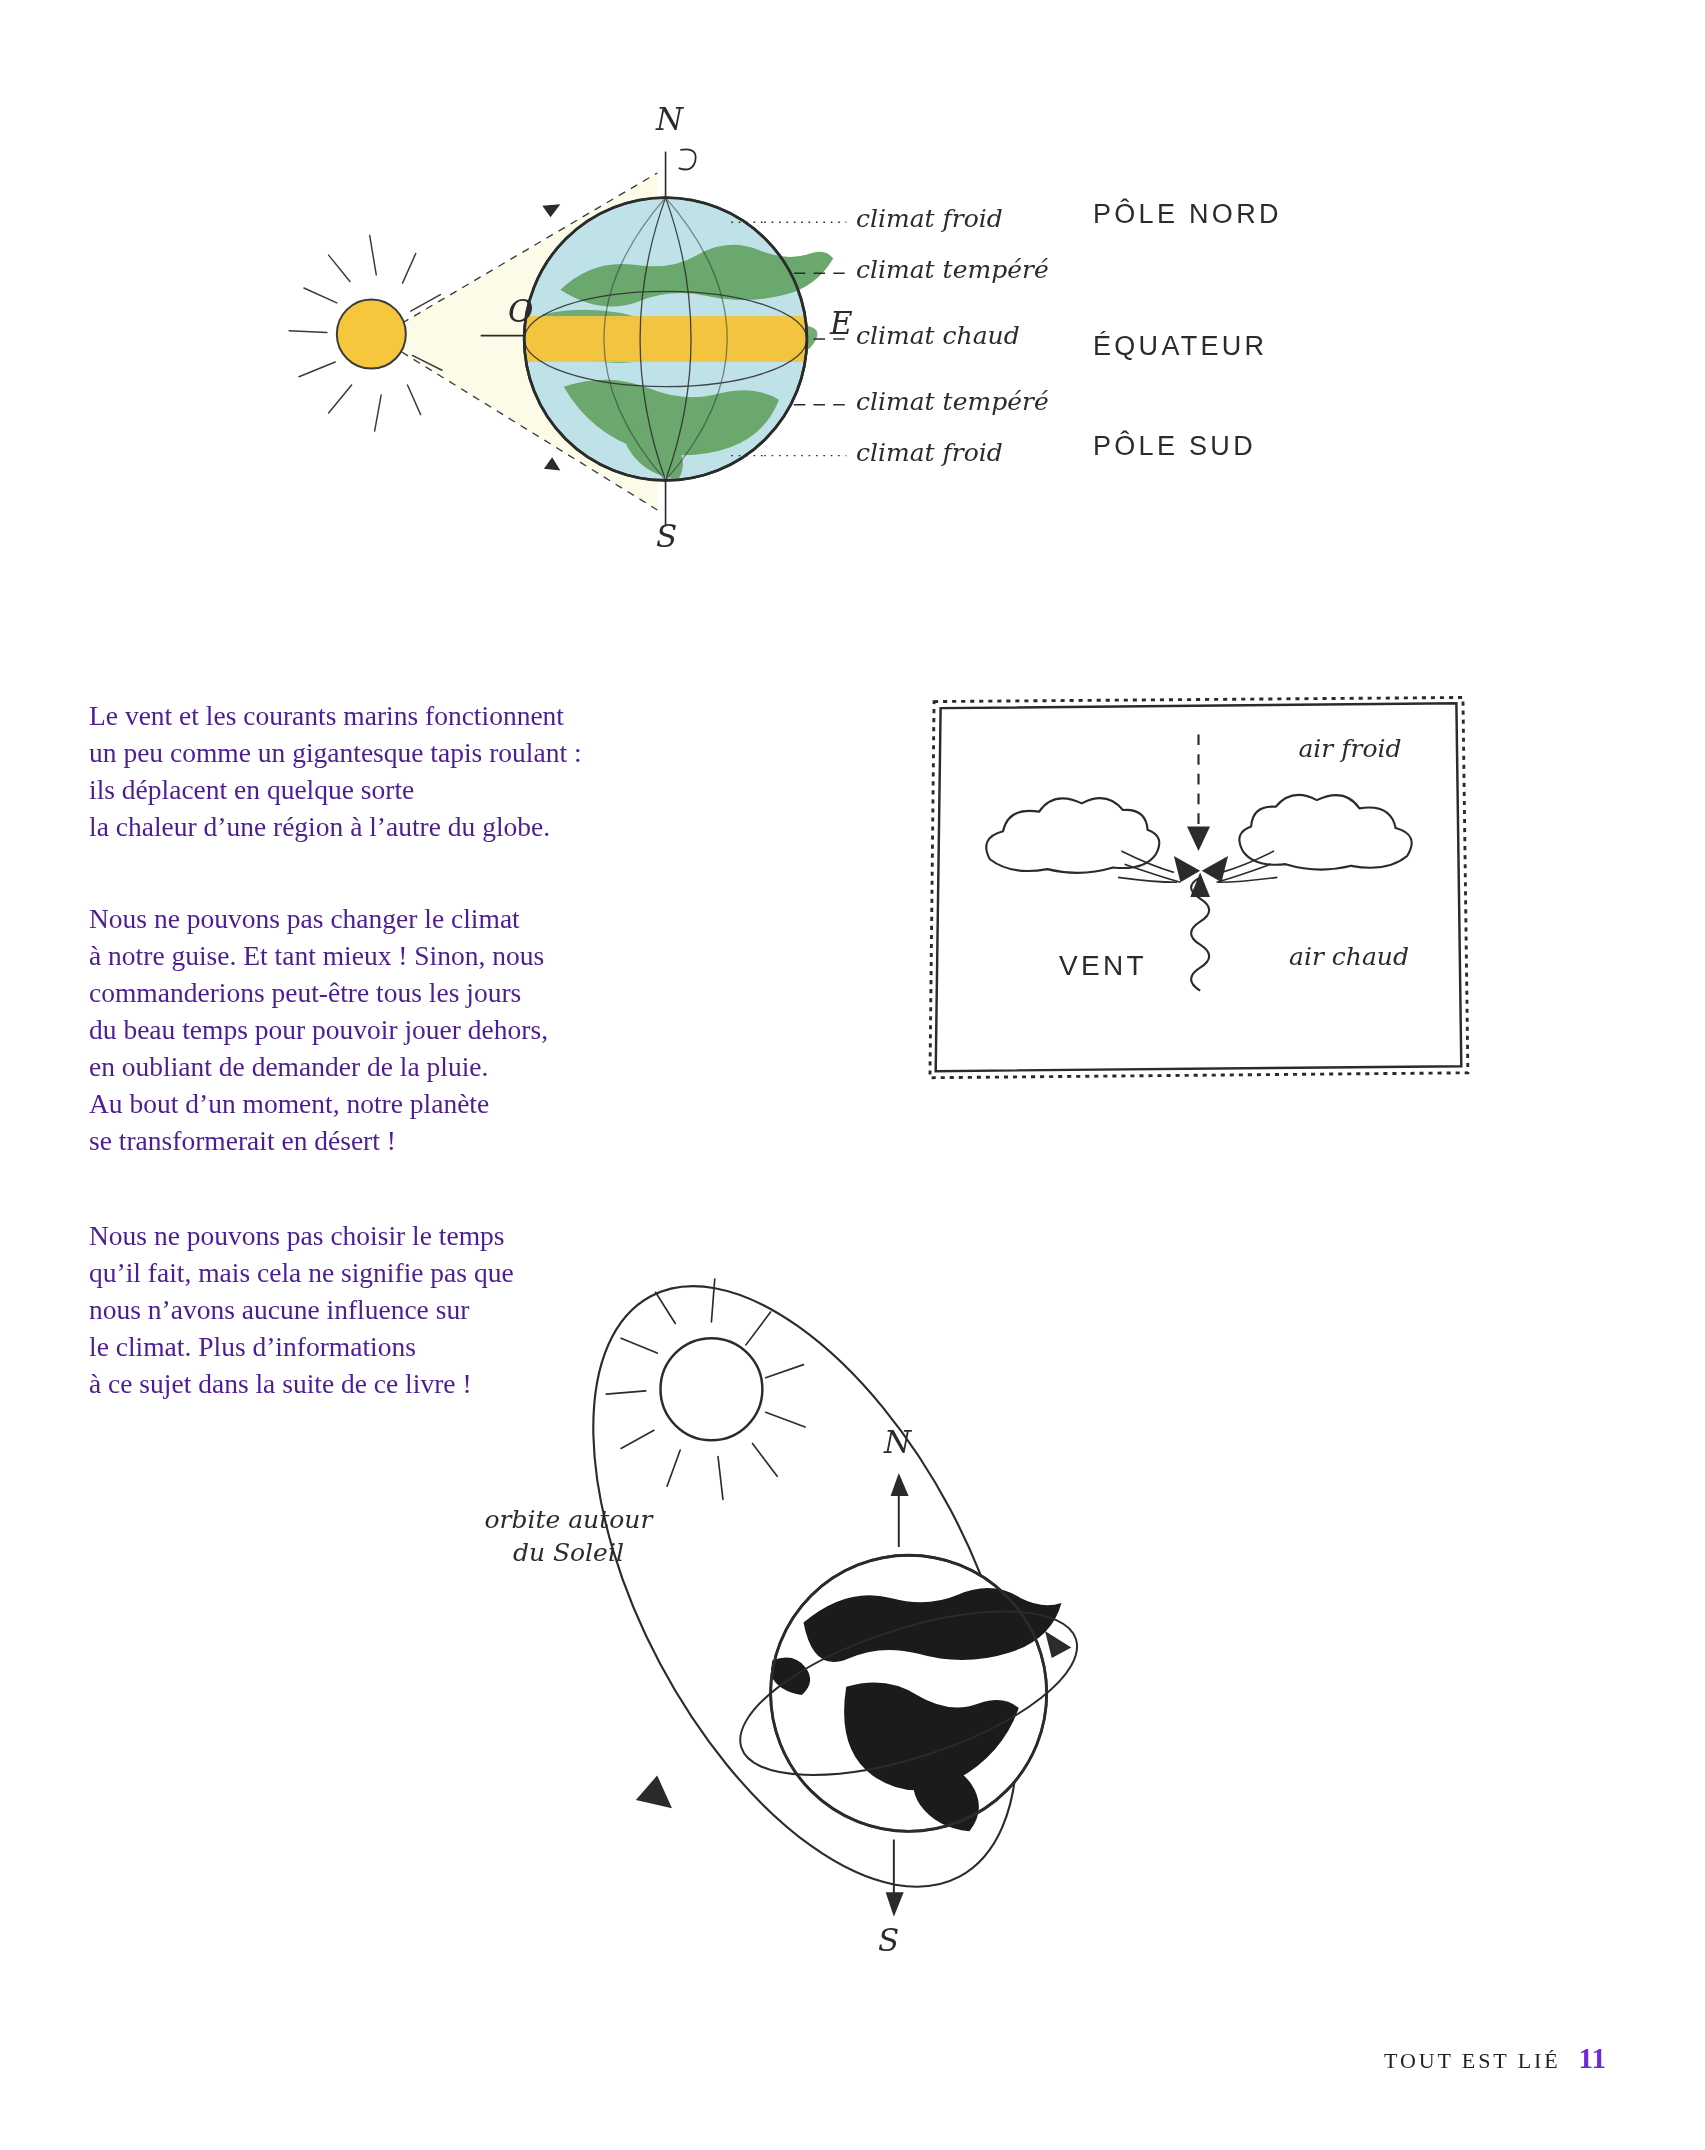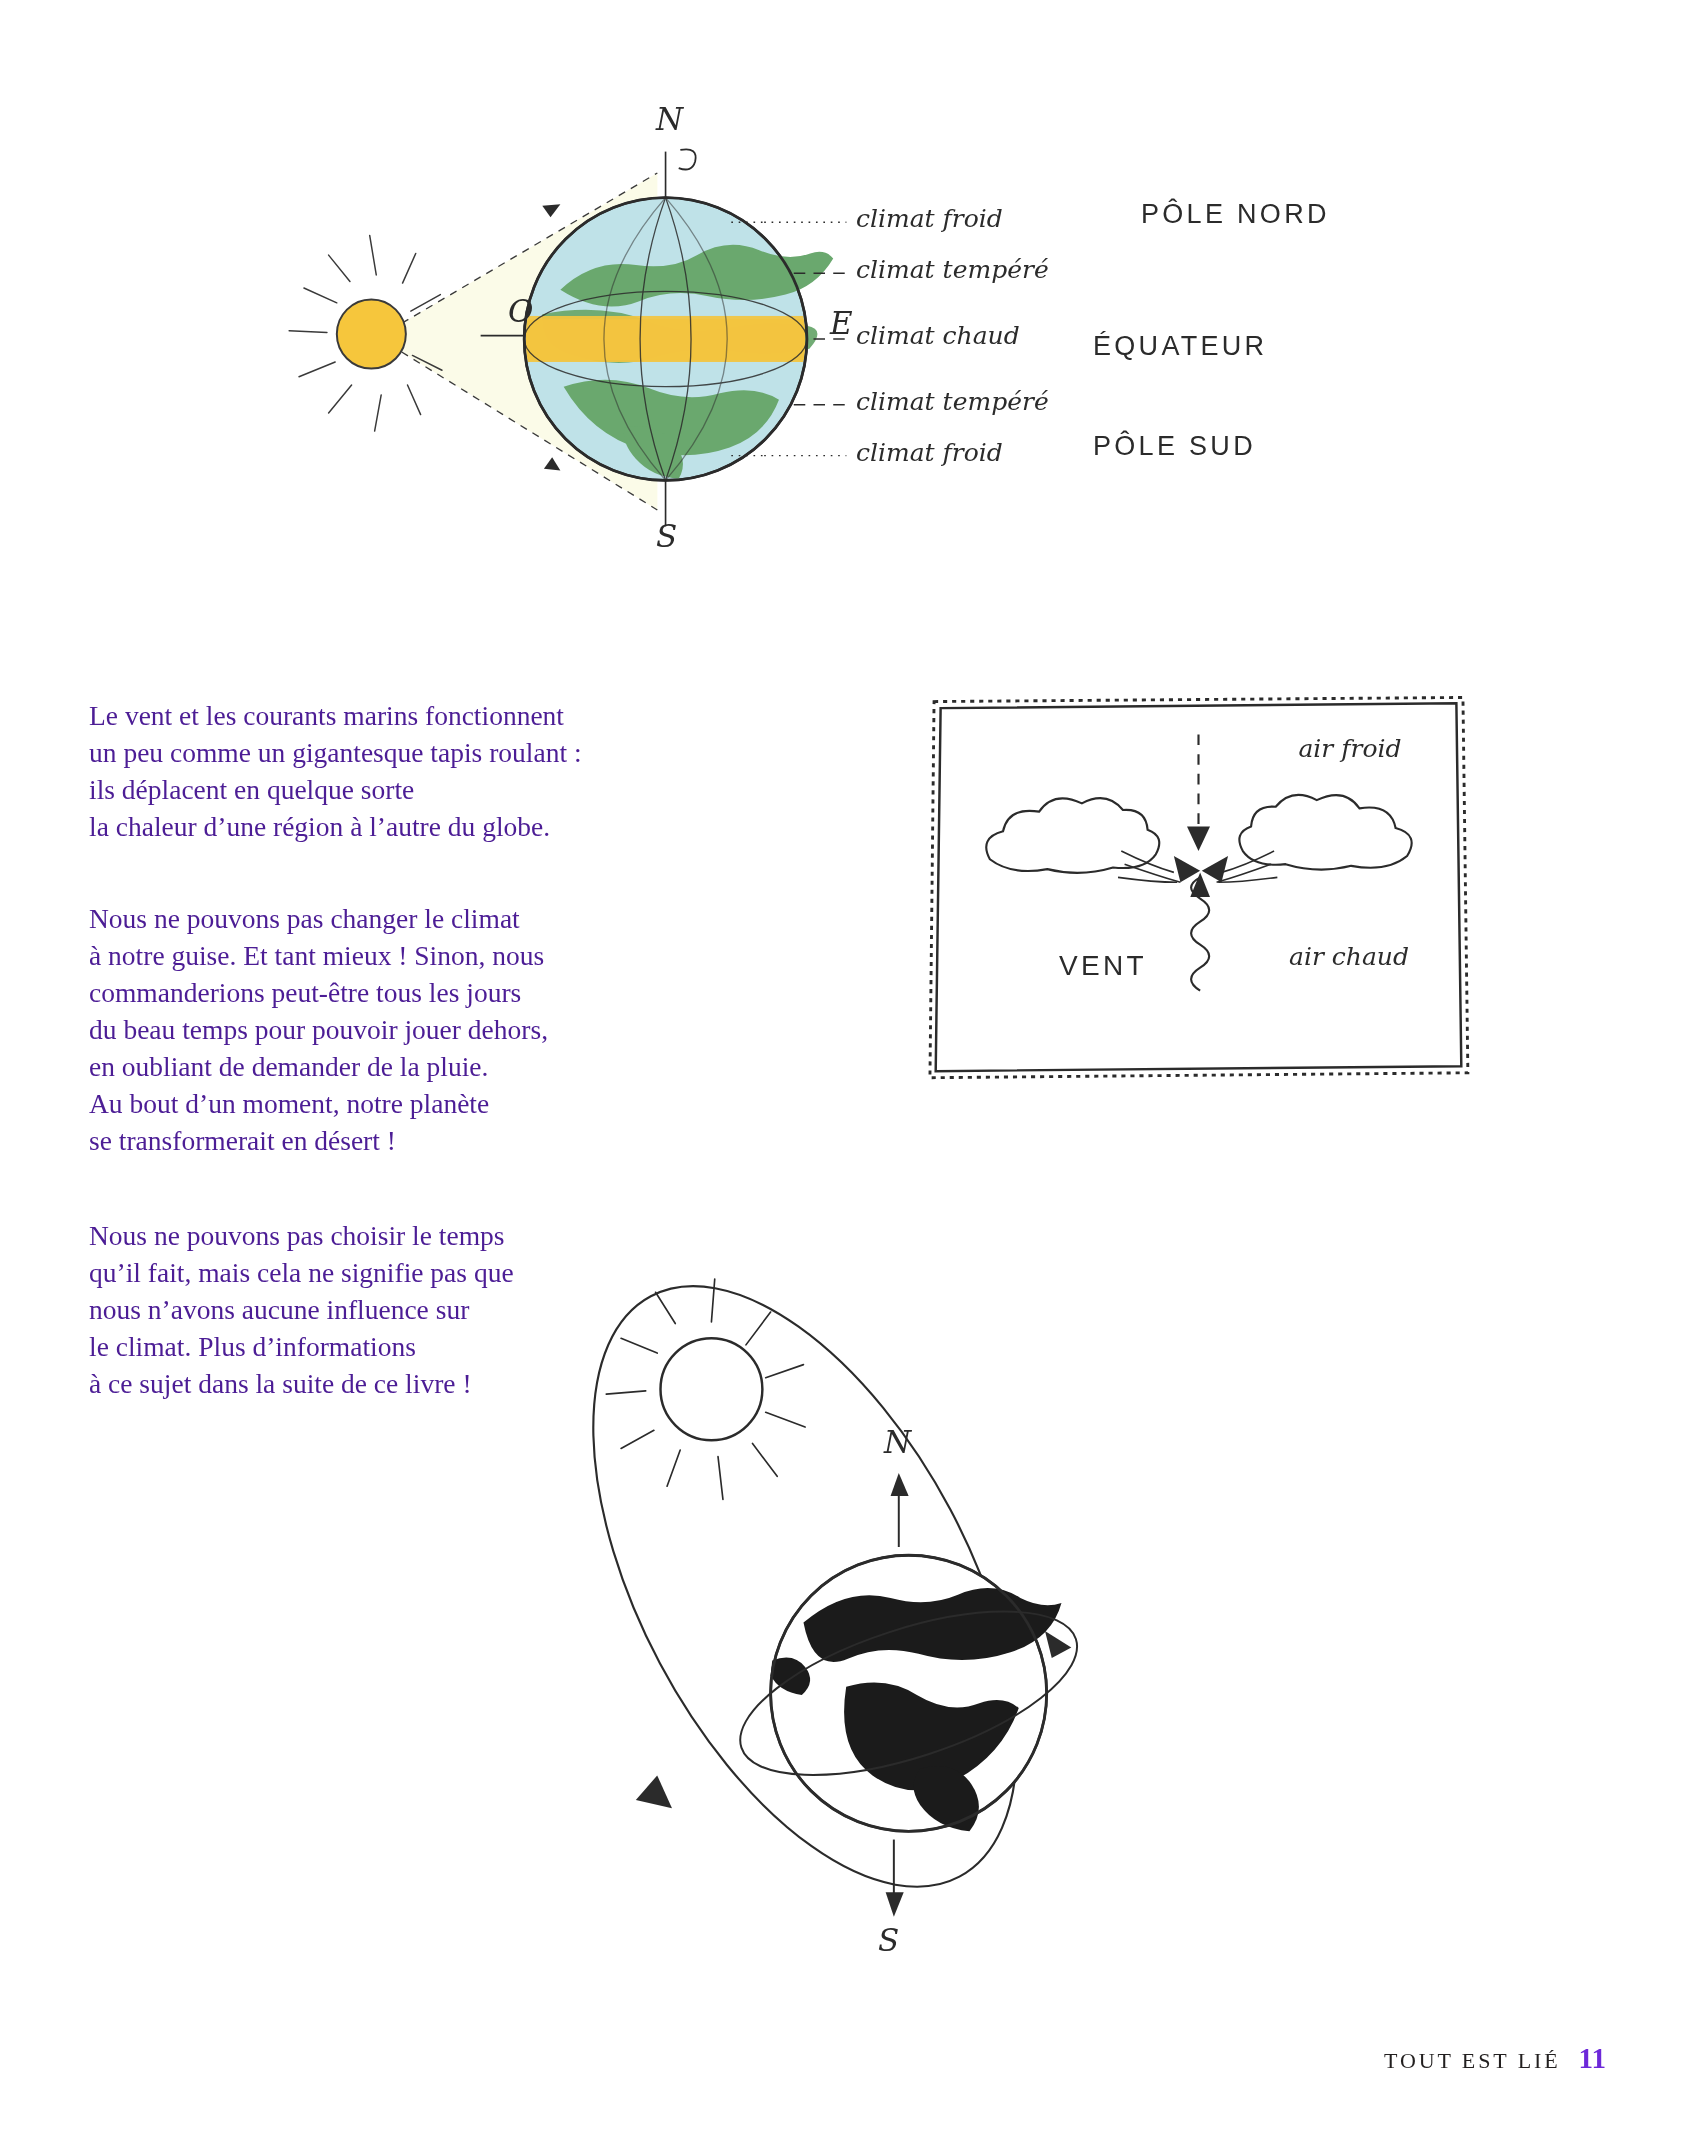--- a/index.html
+++ b/index.html
@@ -208,21 +208,21 @@
   <div class="abs lbl-compass" style="left:385px; top:419px;">S</div>
   <div class="abs lbl-compass" style="left:237px; top:194px;">O</div>
   <div class="abs lbl-compass" style="left:559px; top:206px;">E</div>
 
   <div class="abs lbl-climate" style="left:585px; top:105px;">climat froid</div>
   <div class="abs lbl-climate" style="left:585px; top:156px;">climat tempéré</div>
   <div class="abs lbl-climate" style="left:585px; top:222px;">climat chaud</div>
   <div class="abs lbl-climate" style="left:585px; top:288px;">climat tempéré</div>
   <div class="abs lbl-climate" style="left:585px; top:339px;">climat froid</div>
 
-  <div class="abs lbl-zone" style="left:822px; top:100px;margin-left:48px;">PÔLE NORD</div>
+  <div class="abs lbl-zone" style="left:822px; top:100px;">PÔLE NORD</div>
   <div class="abs lbl-zone" style="left:822px; top:232px;">ÉQUATEUR</div>
   <div class="abs lbl-zone" style="left:822px; top:332px;">PÔLE SUD</div>
 </div>
 
 <div class="para" id="para-1">Le vent et les courants marins fonctionnent
 un peu comme un gigantesque tapis roulant :
 ils déplacent en quelque sorte
 la chaleur d’une région à l’autre du globe.</div>
 <div class="para" id="para-2">Nous ne pouvons pas changer le climat
 à notre guise. Et tant mieux ! Sinon, nous
@@ -314,19 +314,21 @@
 
     <line x1="534" y1="300" x2="534" y2="382" stroke="#2b2b2b" stroke-width="2.4"></line>
     <polygon points="534,292 524,320 546,320" fill="#2b2b2b"></polygon>
     <line x1="528" y1="738" x2="528" y2="820" stroke="#2b2b2b" stroke-width="2.4"></line>
     <polygon points="528,832 518,802 540,802" fill="#2b2b2b"></polygon>
   </svg>
 
   <div class="abs lbl-compass" style="left:424px; top:191px;">N</div>
   <div class="abs lbl-compass" style="left:418px; top:689px;">S</div>
 
+  <div class="abs lbl-orbit" style="left:-6.6px; top:270px; width:230px; text-align:center;">orbite autour
+du Soleil</div>
 </div>
 
 <div id="footer">
   <span class="chapter">TOUT EST LIÉ</span>
   <span class="pageno">11</span>
 </div>
 
 
 </body></html>

